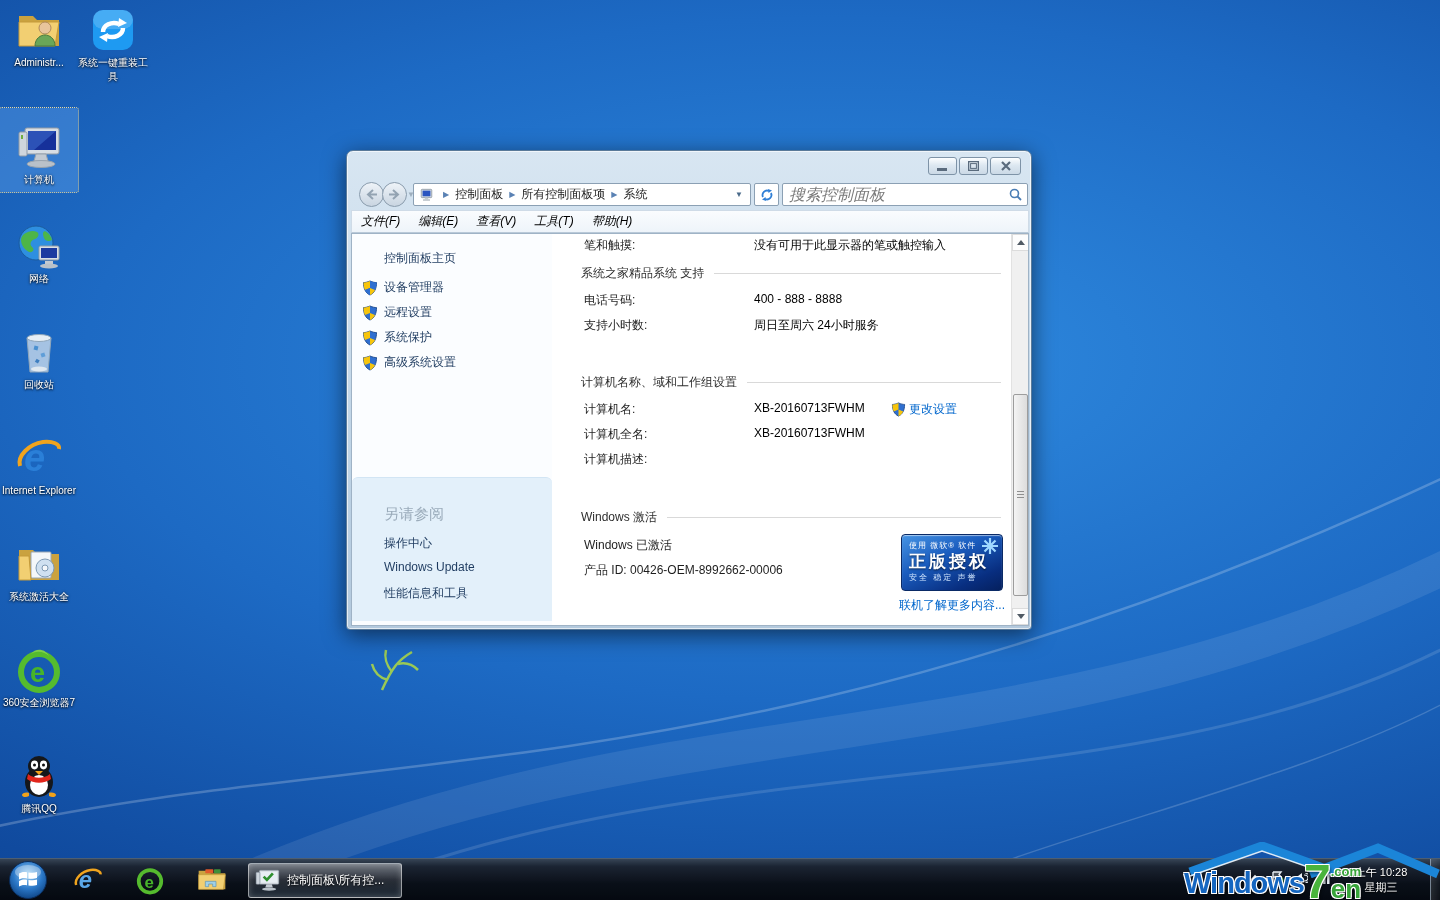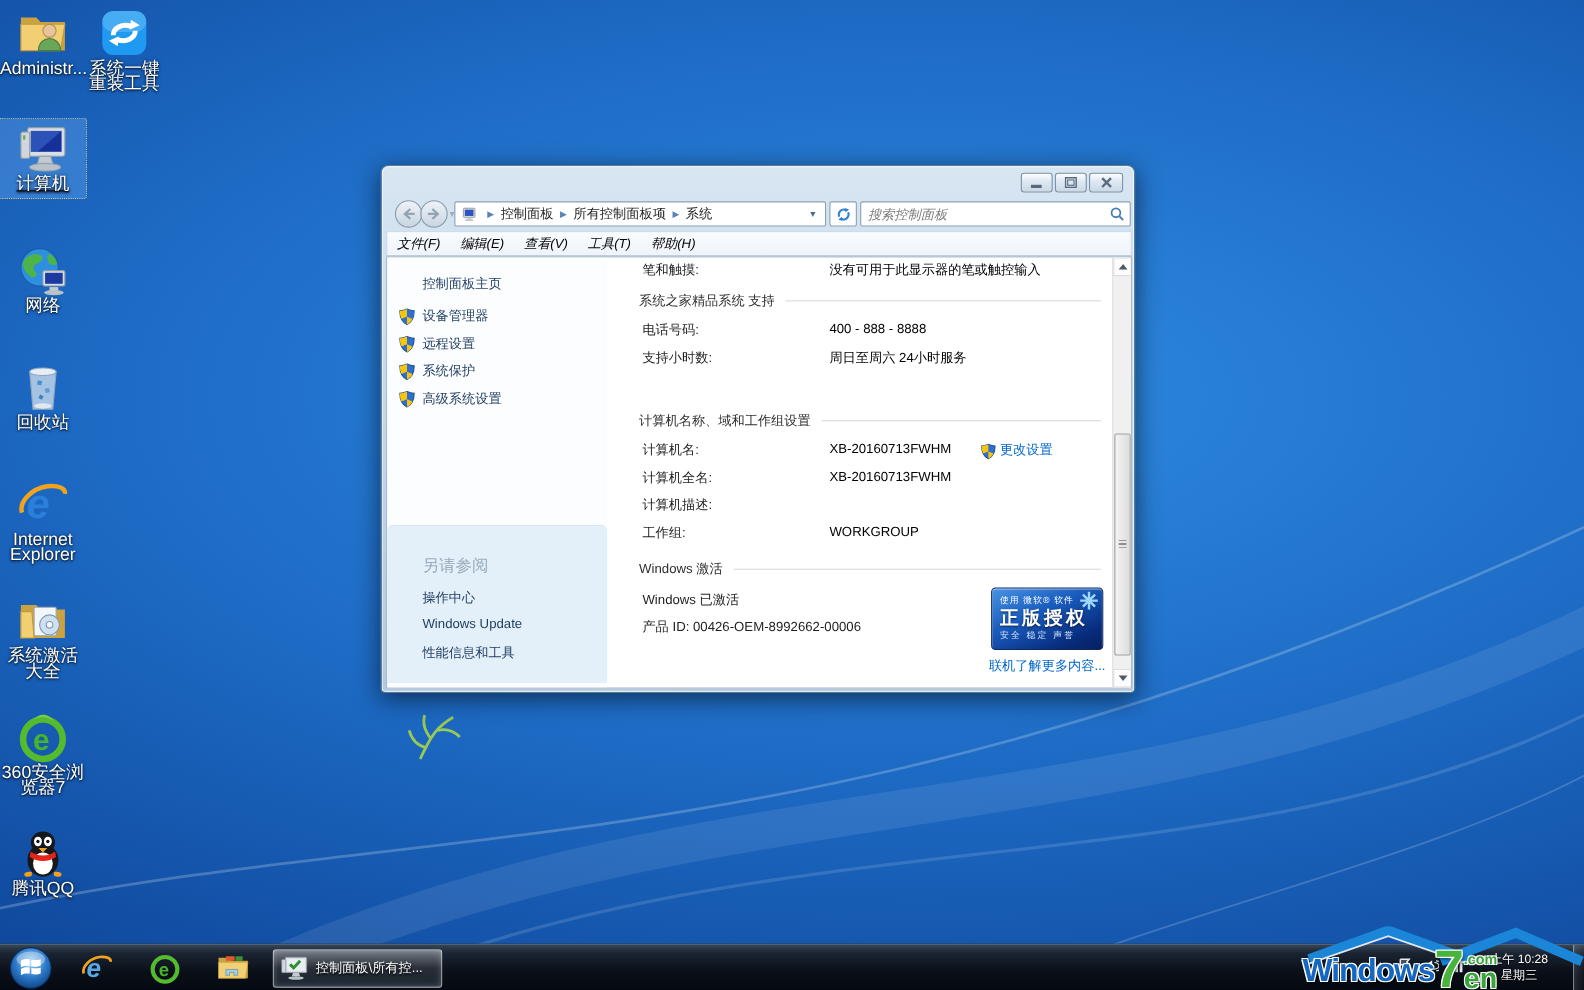--- a/index.html
+++ b/index.html
@@ -8,23 +8,23 @@
   
   .desktop { position:absolute; inset:0;
     background:
       radial-gradient(130% 95% at 58% 40%, #2f8be0 0%, #1d6ac4 40%, #104a9e 72%, #0a3c88 100%);
   }
   .deco { position:absolute; inset:0; pointer-events:none; }
 
   
   .cell { position:absolute; width:78px; text-align:center; cursor:default; }
   .cell .ico { display:block; margin:0 auto; width:48px; height:48px; }
-  .cell .lbl { display:block; margin-top:2px; font-size:16px; line-height:14px; color:#fff;
+  .cell .lbl { display:block; margin-top:2px; font-size:10px; line-height:14px; color:#fff;
     text-shadow:0 1px 2px rgba(0,0,0,.85), 0 0 3px rgba(0,0,0,.6); }
-  .cell.selected { background:rgba(110,175,245,.35); outline:1px dotted #e8d9a0; border-radius:2px; padding:3px 0 5px;text-decoration:underline; }
+  .cell.selected { background:rgba(110,175,245,.35); outline:1px dotted #e8d9a0; border-radius:2px; padding:15px 0 5px; }
 
   
   .win { position:absolute; left:346px; top:150px; width:686px; height:480px;
     background:linear-gradient(180deg,#d8e6f2 0%,#bfd4e6 60%,#b3c9dd 100%);
     border:1px solid #5a7a99; border-radius:7px 7px 4px 4px;
     box-shadow:0 5px 22px rgba(0,0,0,.55), inset 0 0 0 1px rgba(255,255,255,.65); }
   .caps { position:absolute; top:6px; right:10px; display:flex; gap:2px; }
   .capbtn { width:29px; height:18px; border:1px solid #7e93a7; border-radius:3px;
     background:linear-gradient(180deg,#fdfeff,#dde8f1 45%,#cbd9e6); display:flex; align-items:center; justify-content:center; }
   .capbtn svg { display:block; }
@@ -35,21 +35,21 @@
     color:#93a3b2; font-size:13px; text-align:center; line-height:23px; }
   .navchev { position:absolute; left:60px; top:11px; font-size:8px; color:#9fafbe; }
   .addrbox { position:absolute; left:66px; top:4px; width:338px; height:23px; background:#fff;
     border:1px solid #8ba0b4; border-radius:2px; display:flex; align-items:center; font-size:12px; color:#1e1e1e; }
   .crumbsep { color:#5a82b4; font-size:8px; padding:0 6px; }
   .addrcaret { margin-left:auto; padding-right:7px; color:#4a6a8a; font-size:8px; }
   .refreshbtn { position:absolute; left:407px; top:4px; width:25px; height:23px; background:#fff;
     border:1px solid #8ba0b4; border-radius:2px; display:flex; align-items:center; justify-content:center; }
   .searchbox { position:absolute; left:435px; top:4px; width:246px; height:23px; background:#fff;
     border:1px solid #8ba0b4; border-radius:2px; display:flex; align-items:center; }
-  .searchbox input { flex:1; border:none; outline:none; font-size:12px; padding:0 6px;
+  .searchbox input { flex:1; border:none; outline:none; font-size:16px; padding:0 6px;
     font-family:inherit; background:transparent; color:#333; }
   .searchbox input::placeholder { color:#7a7a7a; font-style:italic; }
   .searchbtn { width:24px; display:flex; justify-content:center; }
 
   .menubar { position:absolute; left:4px; top:59px; width:678px; height:23px;
     background:linear-gradient(180deg,#fafcfe,#eef4fa); border:1px solid #cfdbe7; border-bottom:1px solid #b9c9d8;
     display:flex; align-items:center; font-size:12px; color:#000; }
   .menubar span { padding:0 9px;font-style:italic; }
 
   .client { position:absolute; left:4px; top:82px; width:678px; height:393px; background:#fff;
@@ -65,21 +65,21 @@
   .seealso a { position:absolute; left:32px; font-size:12px; color:#1d3a5f; text-decoration:none; }
 
   
   .pane { position:absolute; left:206px; top:0; width:455px; height:100%; font-size:12px; }
   .crow { position:absolute; left:0; width:100%; height:16px; }
   .crow .lab { position:absolute; left:26px; color:#1e1e1e; white-space:nowrap; }
   .crow .val { position:absolute; left:196px; color:#000; white-space:nowrap; }
   .sechead { position:absolute; left:23px; right:12px; display:flex; align-items:center; color:#2e2e2e;justify-content:flex-end; }
   .sechead .rule { flex:1; height:1px; background:#d9d9d9; margin-left:10px; }
   a.blue { color:#0066cc; text-decoration:none; }
-  .changeset { position:absolute; left:333px; display:flex; align-items:flex-end; gap:3px; }
+  .changeset { position:absolute; left:333px; display:flex; align-items:center; gap:3px; }
 
   .badge { position:absolute; left:343px; top:300px; width:102px; height:57px; border-radius:4px;
     background:linear-gradient(155deg,#4694e4 0%,#1a5cbe 40%,#082e80 78%,#05205e 100%);
     border:1px solid #0a2a66; box-shadow:inset 0 1px 1px rgba(255,255,255,.55);
     color:#fff; padding:5px 7px; overflow:hidden; }
   .badge .l1 { font-size:8px; letter-spacing:1px; }
   .badge .l2 { font-size:17px; font-weight:bold; letter-spacing:3px; line-height:21px; text-shadow:0 1px 2px rgba(0,0,0,.6); }
   .badge .l3 { font-size:8px; letter-spacing:2px; color:#d2e7ff; }
   .badge .star { position:absolute; right:3px; top:2px; }
   .morelink { position:absolute; left:341px; top:363px; }
@@ -408,24 +408,20 @@
             <a href="#" class="blue">更改设置</a>
           </span>
         </div>
         <div class="crow" style="top:192px">
           <span class="lab">计算机全名:</span>
           <span class="val">XB-20160713FWHM</span>
         </div>
         <div class="crow" style="top:217px">
           <span class="lab">计算机描述:</span>
           <span class="val"></span>
-        </div>
-        <div class="crow" style="top:242px">
-          <span class="lab">工作组:</span>
-          <span class="val">WORKGROUP</span>
         </div>
 
         <div class="sechead" style="top:275px">
           <span>Windows 激活</span>
           <span class="rule"></span>
         </div>
         <div class="crow" style="top:303px">
           <span class="lab">Windows 已激活</span>
         </div>
         <div class="crow" style="top:328px">

